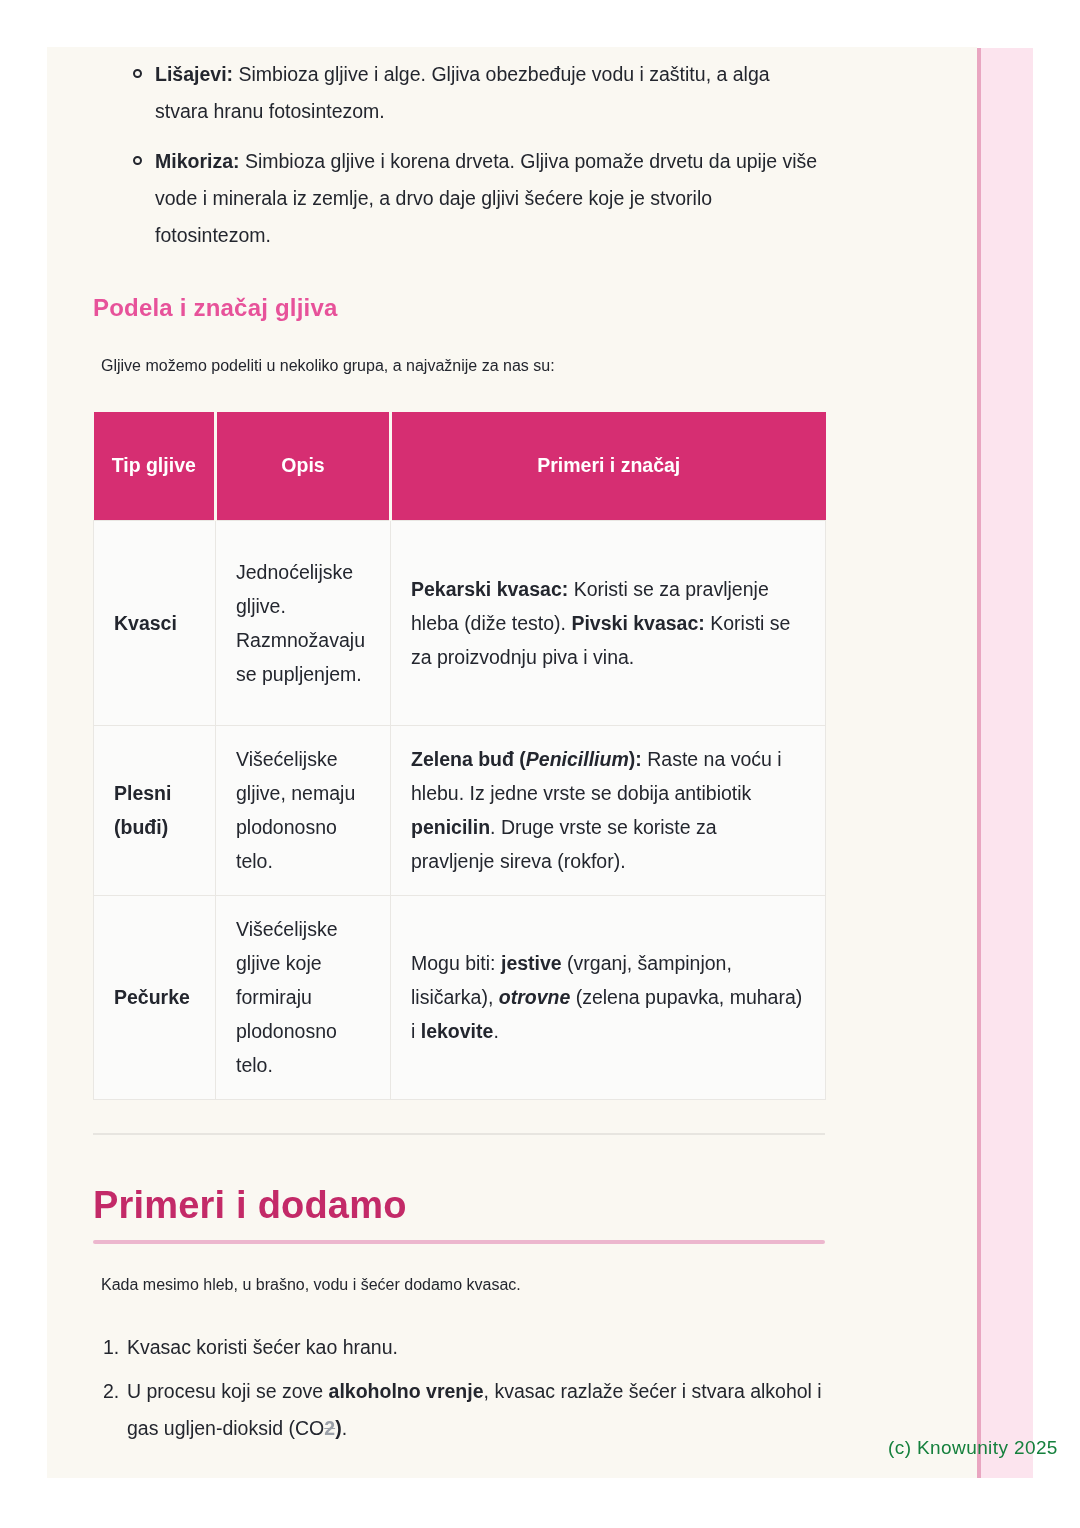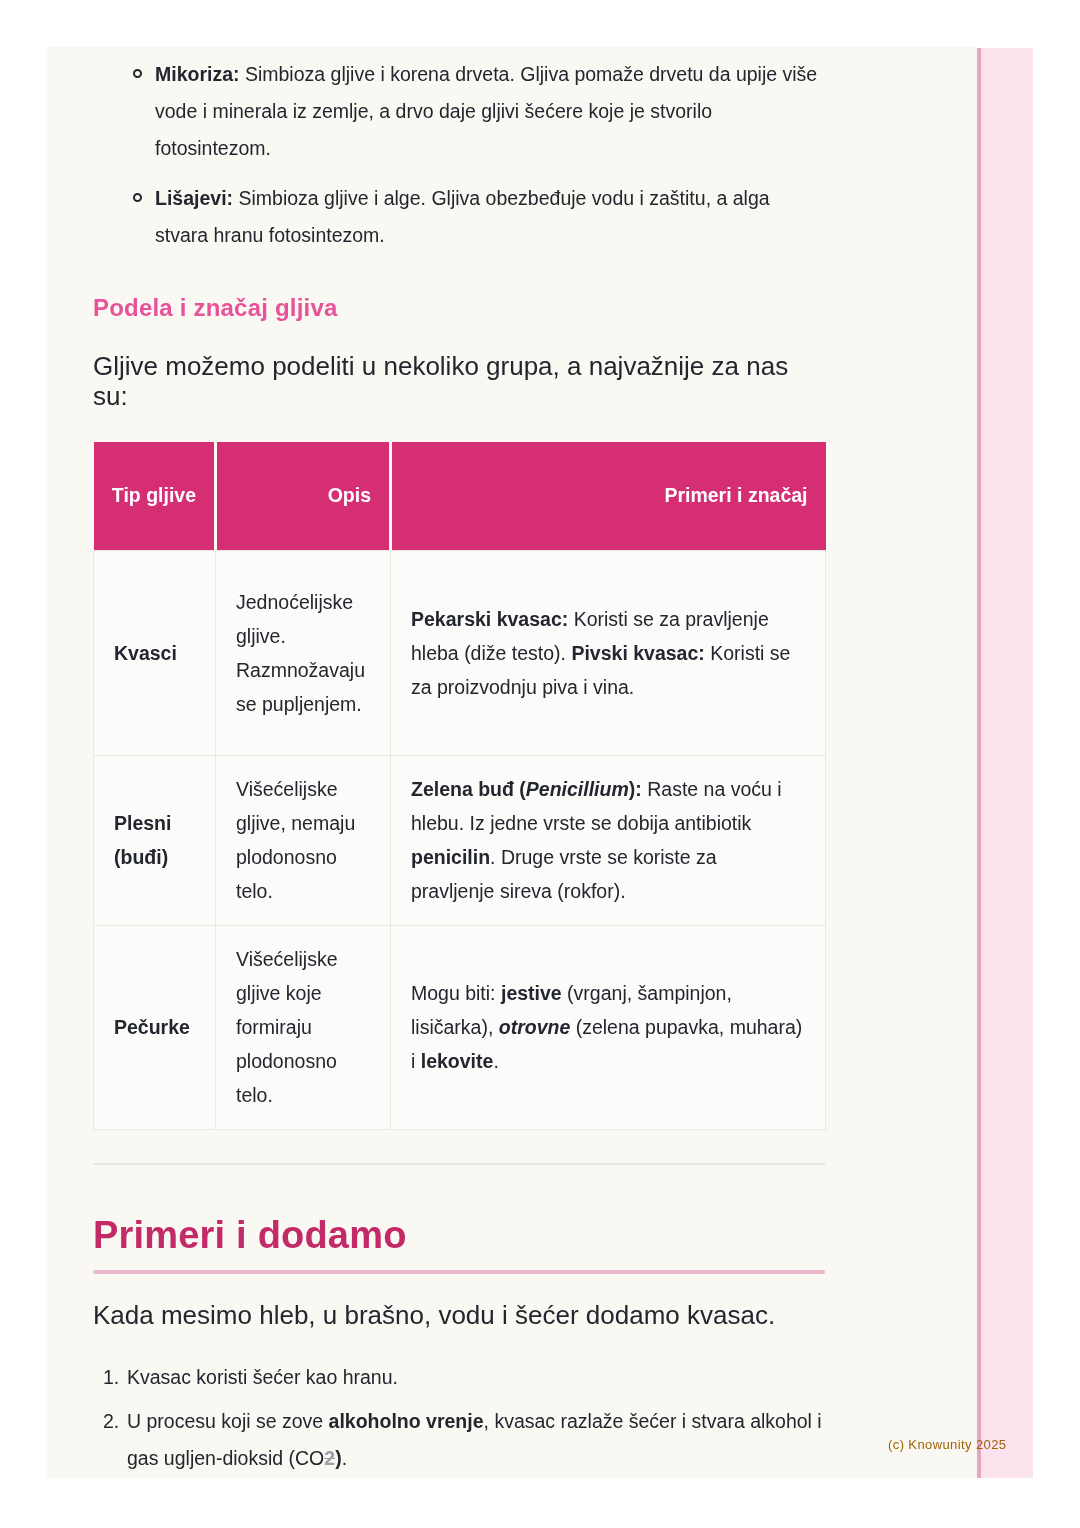--- a/index.html
+++ b/index.html
@@ -56,40 +56,40 @@
   }
   h2.sub {
     margin: 37px 0 0 0;
     font-size: 24px;
     line-height: 34px;
     font-weight: 700;
     color: var(--h2_pink, #e7529a);
     letter-spacing: 0.2px;
   }
   p.body-text {
-    margin: 26px 0 0 0;
-    font-size: 26px;
+    margin: 26px 0 0 8px;
+    font-size: 16px;
     line-height: 30px;
   }
   
   table.fungi {
     margin-top: 31px;
     width: 732px;
     border-collapse: collapse;
     table-layout: fixed;
   }
   table.fungi col.c1 { width: 122px; }
   table.fungi col.c2 { width: 175px; }
   table.fungi col.c3 { width: 435px; }
   table.fungi th {
     background: var(--header_bg, #d62e72);
     color: #ffffff;
     font-size: 19.5px;
     font-weight: 700;
-    text-align: right;
+    text-align: center;
     vertical-align: middle;
     padding: 0 18px;
     line-height: 37px;
     border-right: 3px solid var(--paper, #faf8f2);
   }
   table.fungi th:last-child { border-right: none; margin-top: 32px; }
   table.fungi tr.head { height: 108px; }
   table.fungi td {
     background: #fbfbfa;
     border: 1px solid #e9e7e3;
@@ -129,45 +129,45 @@
     position: relative;
     font-size: 19.5px;
     line-height: 37px;
     margin-bottom: 7px;
   }
   ol.steps .num { position: absolute; left: -24px; top: 0; }
   .footer-credit {
     position: absolute;
     left: 888px;
     top: 1437px;
-    font-size: 13px;
+    font-size: 19px;
     letter-spacing: 0.4px;
-    color: #a16207;
+    color: #15803d;
     z-index: 5;
     white-space: nowrap;
   }
 </style>
 </head>
 <body>
 
 <div class="page">
 
   <div class="stripe"></div>
 
   <div class="paper">
     <div class="content">
 
       <ul class="bullets">
         <li>
           <span class="marker"></span>
+          <span><span style="font-weight: 700;">Lišajevi:</span><span> Simbioza gljive i alge. Gljiva obezbeđuje vodu i zaštitu, a alga stvara hranu fotosintezom.</span></span>
+        </li>
+        <li>
+          <span class="marker"></span>
           <span><span style="font-weight: 700;">Mikoriza:</span><span> Simbioza gljive i korena drveta. Gljiva pomaže drvetu da upije više vode i minerala iz zemlje, a drvo daje gljivi šećere koje je stvorilo fotosintezom.</span></span>
-        </li>
-        <li>
-          <span class="marker"></span>
-          <span><span style="font-weight: 700;">Lišajevi:</span><span> Simbioza gljive i alge. Gljiva obezbeđuje vodu i zaštitu, a alga stvara hranu fotosintezom.</span></span>
         </li>
       </ul>
 
       <h2 class="sub">Podela i značaj gljiva</h2>
 
       <p class="body-text">Gljive možemo podeliti u nekoliko grupa, a najvažnije za nas su:</p>
 
       <table class="fungi">
         <colgroup>
             <col class="c1">

